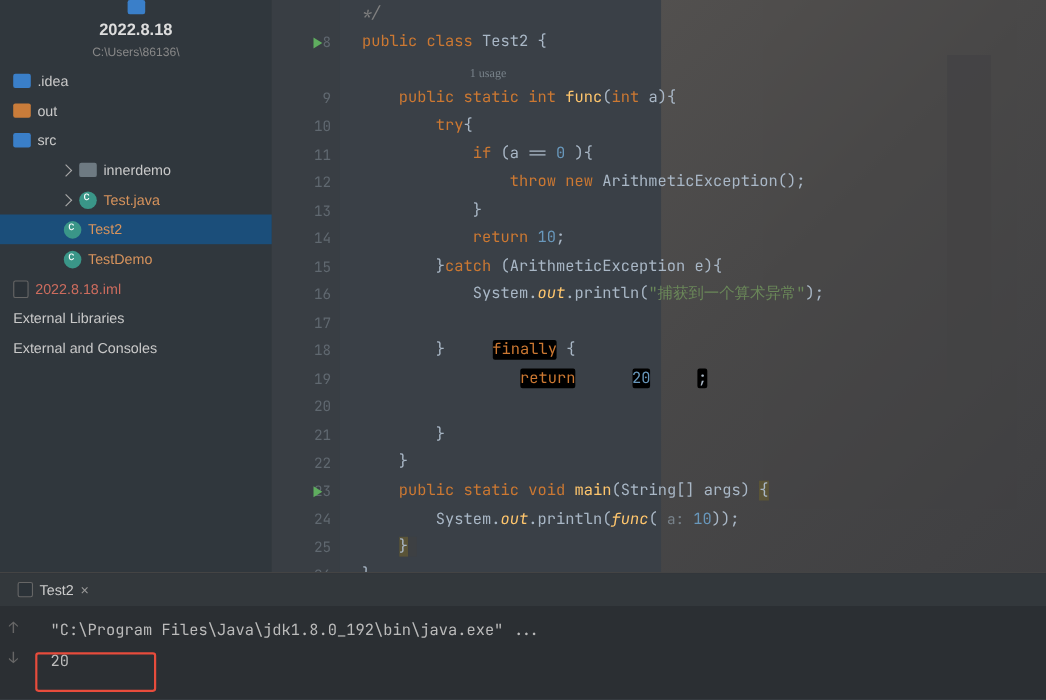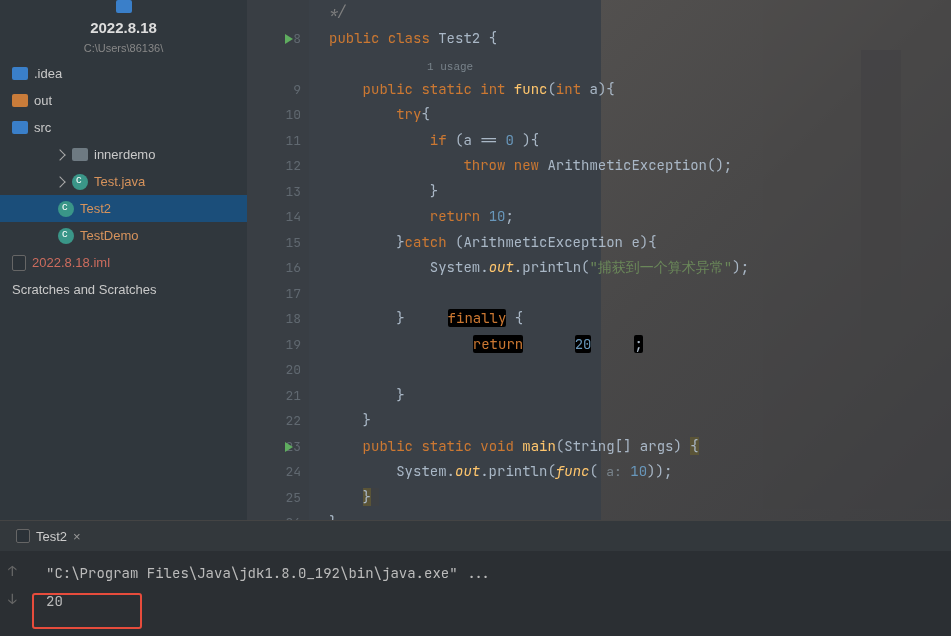--- a/index.html
+++ b/index.html
@@ -118,21 +118,21 @@
   width: 0; height: 0;
   border-left: 8px solid #5fad5f;
   border-top: 5px solid transparent;
   border-bottom: 5px solid transparent;
 }
 .usage-hint {
   position: absolute;
   font-size: 11px;
   color: #78828a;
   left: 118px;
-  font-family: Liberation Mono, monospace;
+  font-family: Liberation Serif, serif;
 }
 .code {
   position: absolute;
   left: 62px; top: 0; right: 0;
   font-family: "JetBrains Mono", Consolas, monospace;
   font-size: 14px;
   line-height: 25.5px;
   white-space: pre;
 }
 .code .line { height: 25.5px; padding-left: 20px; }
@@ -233,21 +233,24 @@
       <div class="tree-item l2">
         <span class="class-icon"></span>
         <span class="label orange">TestDemo</span>
       </div>
       <div class="tree-item l0">
         <span class="iml-icon"></span>
         <span class="label red">2022.8.18.iml</span>
       </div>
     </div>
   <div class="tree-item">
-    <span class="label">Scratches and Scratches</span>
+    <span class="label">External Libraries</span>
+  </div>
+  <div class="tree-item">
+    <span class="label">External and Consoles</span>
   </div>
 </div>
 
 <div class="editor">
   <div class="gutter" id="gutter">
       <div class="ln"></div>
       <div class="ln">8</div>
       <div class="ln"></div>
       <div class="ln">9</div>
       <div class="ln">10</div>

